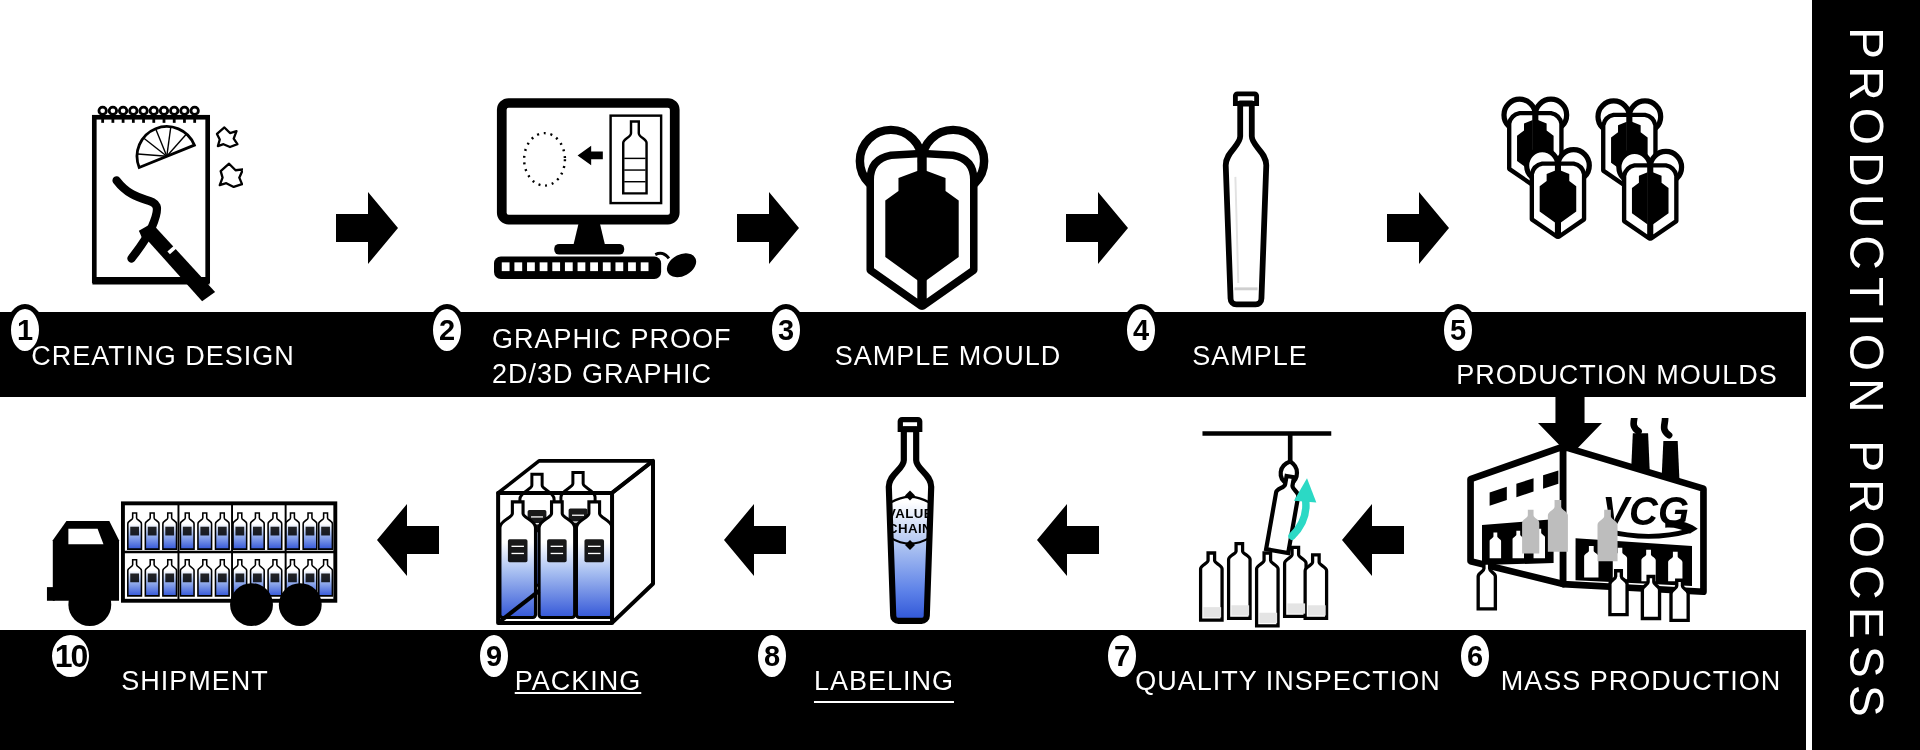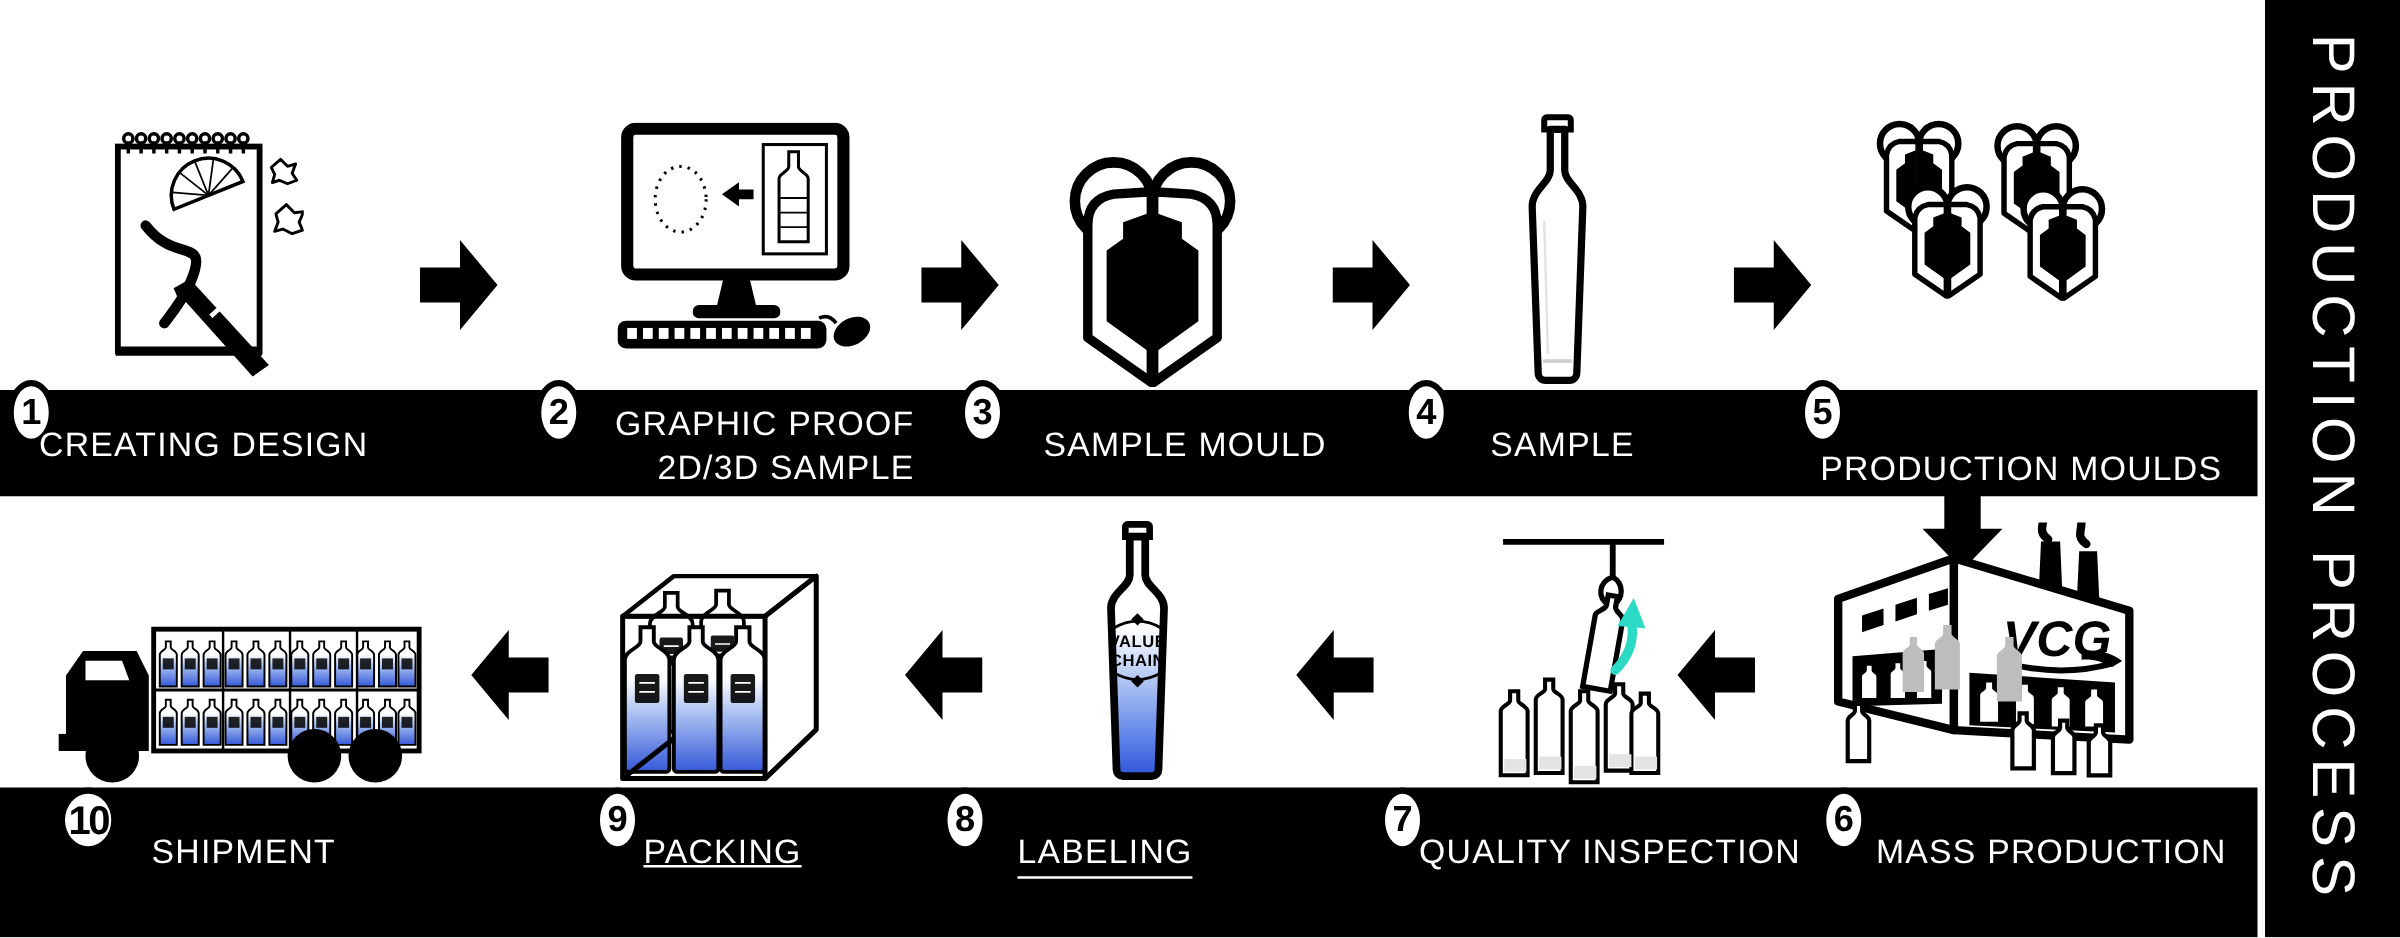--- a/index.html
+++ b/index.html
@@ -11,41 +11,41 @@
   .sidebar{position:absolute;top:0;left:1812px;width:108px;height:750px;background:#000;z-index:1;
            display:flex;align-items:center;justify-content:center;}
   .vtitle{writing-mode:vertical-rl;color:#fff;font-size:48px;font-weight:400;letter-spacing:7px;white-space:nowrap;}
   .marker{position:absolute;box-sizing:border-box;width:38px;height:52px;background:#fff;border:5px solid #000;
           border-radius:50%;display:flex;align-items:center;justify-content:center;
           font-size:29px;font-weight:600;color:#000;z-index:3;}
   .marker.wide{width:47px;letter-spacing:-2px;font-size:32px;}
   .slabel{position:absolute;color:#fff;font-size:27px;font-weight:400;letter-spacing:1px;z-index:3;white-space:nowrap;}
   .slabel.centered{transform:translateX(-50%);}
   .slabel.underlined{border-bottom:2.5px solid #fff;padding-bottom:4px;}
-  .two-line{line-height:35px;text-align:right;}
+  .two-line{line-height:35px;}
   .icon{position:absolute;z-index:2;}
 </style>
 </head>
 <body>
 
 <div class="canvas">
 
   <div class="band band1"></div>
   <div class="band band2"></div>
   <div class="sidebar">
     <div class="vtitle">PRODUCTION PROCESS</div>
   </div>
 
   <div class="marker" style="left:6px;top:304px;">1</div>
   <div class="slabel centered" style="left:163px;top:341px;">CREATING DESIGN</div>
 
   <div class="marker" style="left:428px;top:304px;">2</div>
   <div class="slabel two-line" style="left:492px;top:322px;">
     <div>GRAPHIC PROOF</div>
-    <div>2D/3D SAMPLE</div>
+    <div>2D/3D GRAPHIC</div>
   </div>
 
   <div class="marker" style="left:767px;top:304px;">3</div>
   <div class="slabel centered" style="left:948px;top:341px;">SAMPLE MOULD</div>
 
   <div class="marker" style="left:1122px;top:304px;">4</div>
   <div class="slabel centered" style="left:1250px;top:341px;">SAMPLE</div>
 
   <div class="marker" style="left:1439px;top:304px;">5</div>
   <div class="slabel centered" style="left:1617px;top:360px;">PRODUCTION MOULDS</div>

